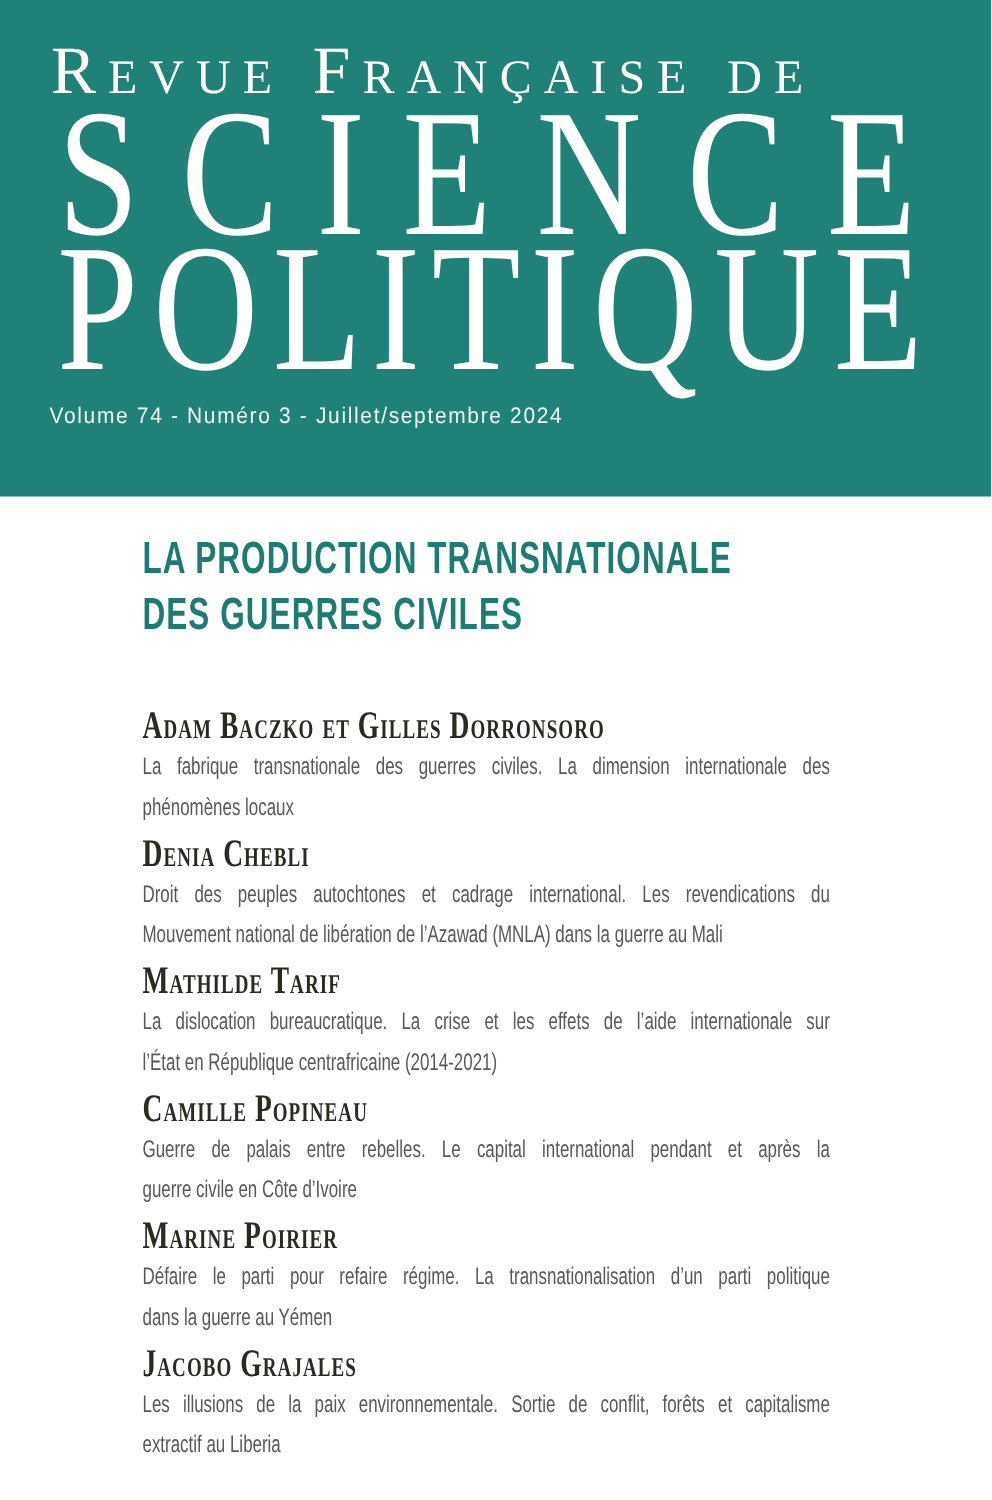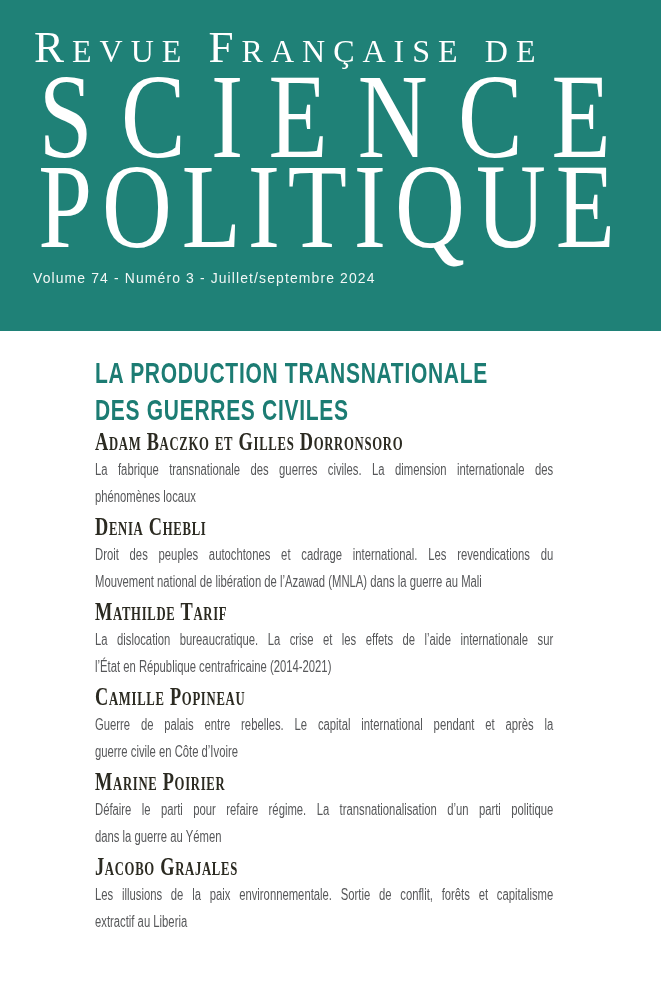--- a/index.html
+++ b/index.html
@@ -27,21 +27,21 @@
     font-size:15px;line-height:1.3;letter-spacing:1.2px;color:#f2f7f6;
     white-space:nowrap;transform:scaleX(.93);transform-origin:left top;font-weight:400;
   }
   
   .toc{position:absolute;left:95px;top:354px;width:480px;}
   .dossier{
     font-weight:bold;font-size:30px;line-height:37px;color:#1C7C73;
     white-space:nowrap;letter-spacing:1px;
     transform:scaleX(.7);transform-origin:left top;margin-bottom:12px;
   }
-  .entries{margin-top:74px;} 
+  .entries{margin-top:116px;} 
   .entry{
     width:650px;transform:scaleX(.705);transform-origin:left top;margin-bottom:3px;
   }
   .authors{
     font-family:"Liberation Serif",serif;font-variant:small-caps;font-weight:bold;
     font-size:26px;line-height:28px;color:#2B2A21;letter-spacing:1px;white-space:nowrap;
   }
   .atitle{
     font-size:16px;line-height:27px;color:#57585A;
   }

